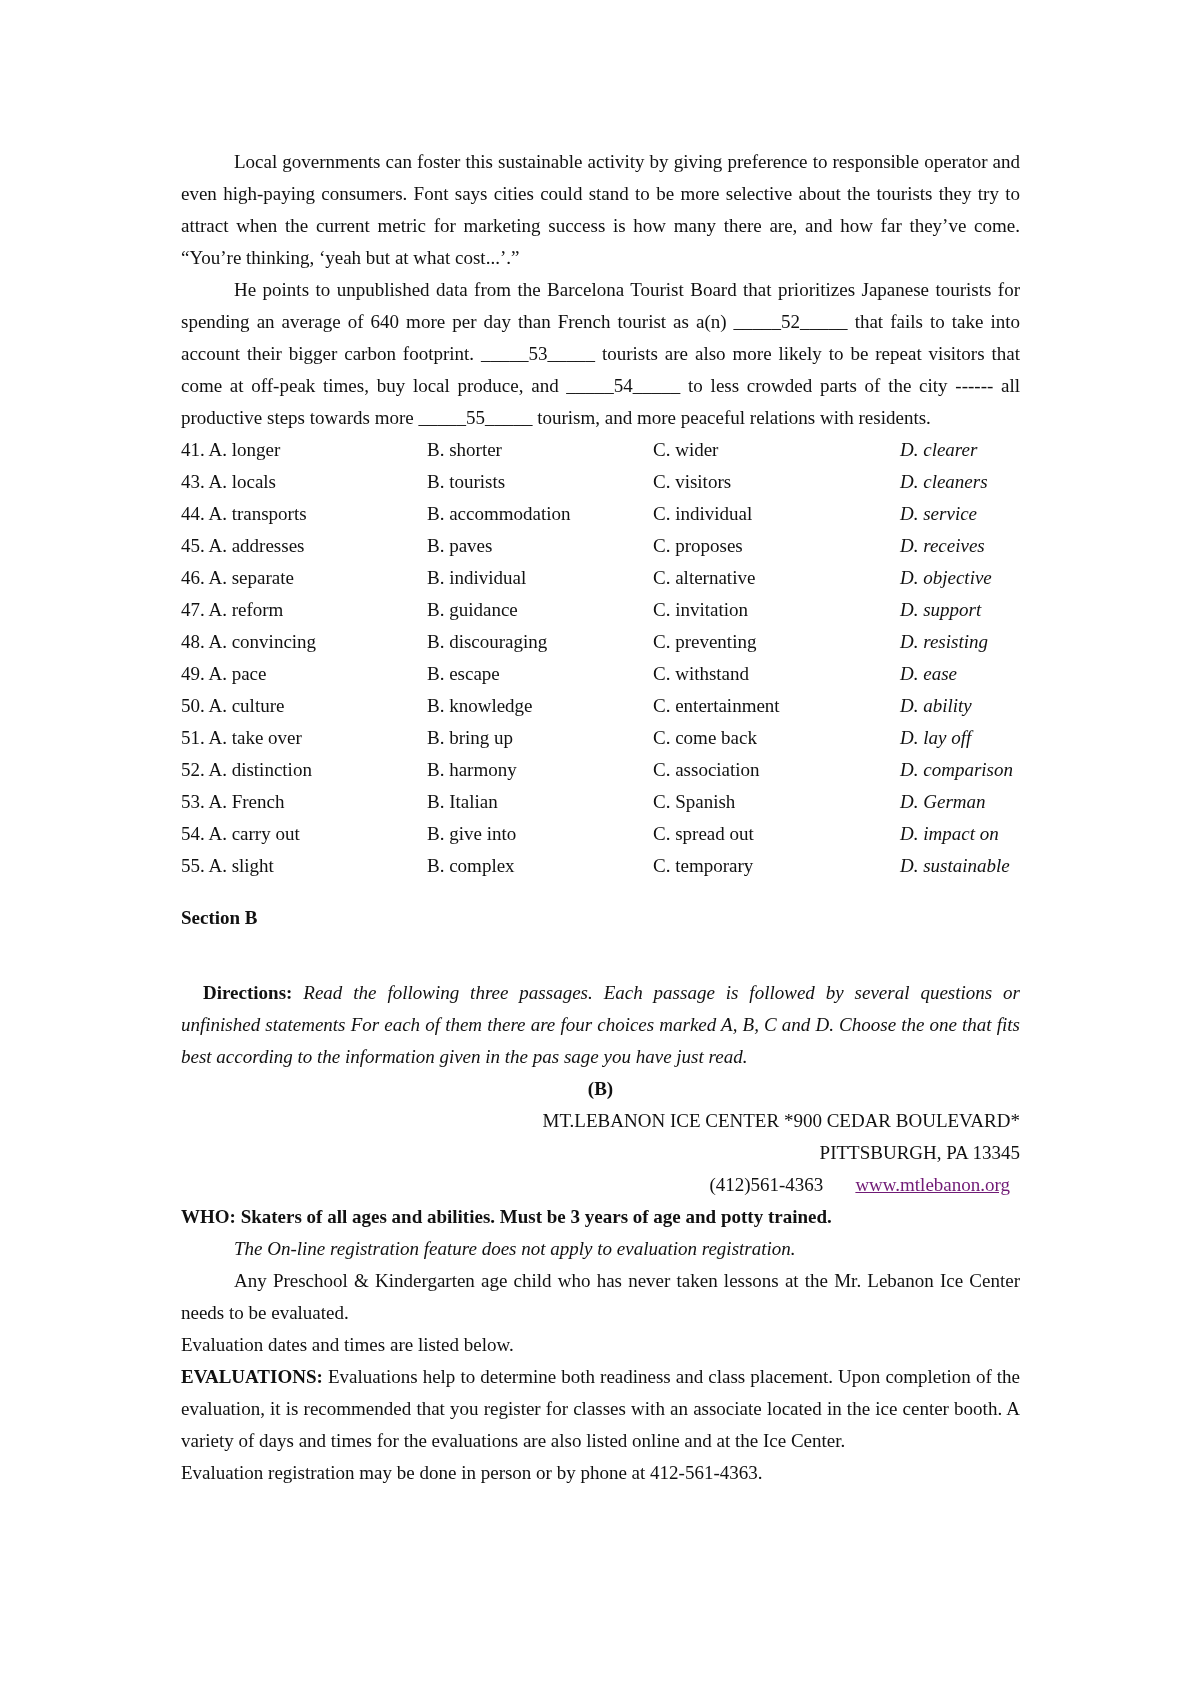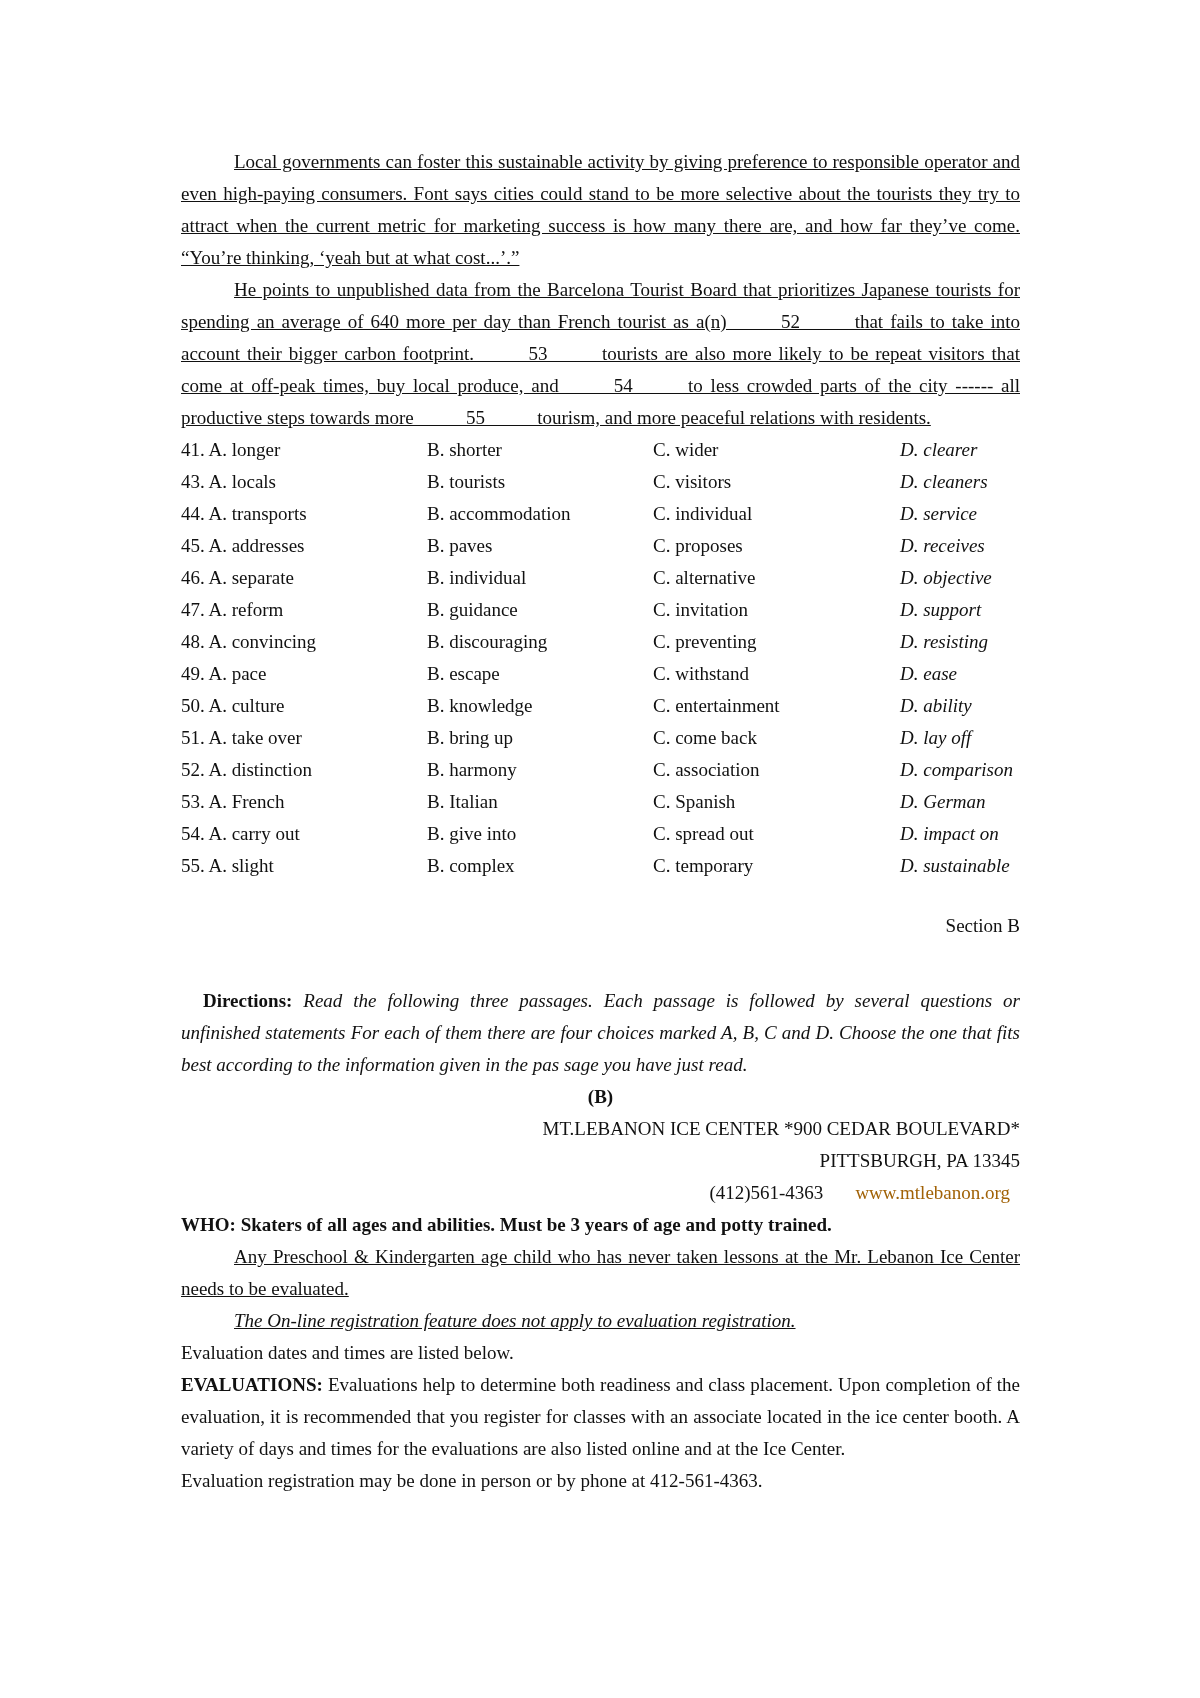--- a/index.html
+++ b/index.html
@@ -5,36 +5,36 @@
   html, body { margin: 0; padding: 0; background: #ffffff; }
   body {
     width: 1200px; height: 1698px; position: relative; overflow: hidden;
     font-family: "Liberation Serif", "DejaVu Serif", serif;
     color: #111111;
     font-size: 19px;
   }
   .page { position: absolute; left: 181px; top: 146px; width: 839px; }
   .line { line-height: 32px; }
   p { margin: 0; line-height: 32px; text-align: justify; }
-  .indent { text-indent: 53px; text-decoration: underline; }
+  .indent { text-indent: 53px; }
   .opts { display: block; }
   .opt-row { position: relative; height: 32px; line-height: 32px; white-space: nowrap; }
   .opt-row span { position: absolute; top: 0; }
   .c-a { left: 0; }
   .c-b { left: 246px; }
   .c-c { left: 472px; }
   .c-d { left: 719px; font-style: italic; }
-  .section-title { font-weight: normal; margin-top: 28px; line-height: 32px; text-align: right; }
+  .section-title { font-weight: bold; margin-top: 20px; line-height: 32px; }
   .directions { text-indent: 22px; font-style: italic; margin-top: 43px; }
   .directions b { font-style: normal; font-weight: bold; }
   .center-bold { text-align: center; font-weight: bold; line-height: 32px; }
   .right { text-align: right; line-height: 32px; }
   .contact { text-align: right; line-height: 32px; padding-right: 10px; }
   .contact .phone { margin-right: 32px; }
-  .link { color: #a16207; }
+  .link { color: #701a75; text-decoration: underline; }
   .bold { font-weight: bold; }
   .italic { font-style: italic; }
 </style>
 </head>
 <body>
 
 <div class="page">
 
   <p class="indent">Local governments can foster this sustainable activity by giving preference to responsible operator and even high-paying consumers. Font says cities could stand to be more selective about the tourists they try to attract when the current metric for marketing success is how many there are, and how far they’ve come. “You’re thinking, ‘yeah but at what cost...’.”</p>
   <p class="indent">He points to unpublished data from the Barcelona Tourist Board that prioritizes Japanese tourists for spending an average of 640 more per day than French tourist as a(n) _____52_____ that fails to take into account their bigger carbon footprint. _____53_____ tourists are also more likely to be repeat visitors that come at off-peak times, buy local produce, and _____54_____ to less crowded parts of the city ------ all productive steps towards more _____55_____ tourism, and more peaceful relations with residents.</p>
@@ -130,19 +130,19 @@
 
   <p class="directions"><b>Directions:</b><span> Read the following three passages. Each passage is followed by several questions or unfinished statements For each of them there are four choices marked A, B, C and D. Choose the one that fits best according to the information given in the pas sage you have just read.</span></p>
 
   <div class="center-bold">(B)</div>
 
   <div class="right">MT.LEBANON ICE CENTER *900 CEDAR BOULEVARD*</div>
   <div class="right">PITTSBURGH, PA 13345</div>
   <div class="contact"><span class="phone">(412)561-4363</span><span class="link">www.mtlebanon.org</span></div>
 
   <div class="line bold">WHO: Skaters of all ages and abilities. Must be 3 years of age and potty trained.</div>
+  <p class="indent italic">The On-line registration feature does not apply to evaluation registration.</p>
   <p class="indent">Any Preschool &amp; Kindergarten age child who has never taken lessons at the Mr. Lebanon Ice Center needs to be evaluated.</p>
-  <p class="indent italic">The On-line registration feature does not apply to evaluation registration.</p>
   <div class="line">Evaluation dates and times are listed below.</div>
   <p><b>EVALUATIONS:</b><span> Evaluations help to determine both readiness and class placement. Upon completion of the evaluation, it is recommended that you register for classes with an associate located in the ice center booth. A variety of days and times for the evaluations are also listed online and at the Ice Center.</span></p>
   <div class="line">Evaluation registration may be done in person or by phone at 412-561-4363.</div>
 
 </div>
 
 </body></html>

